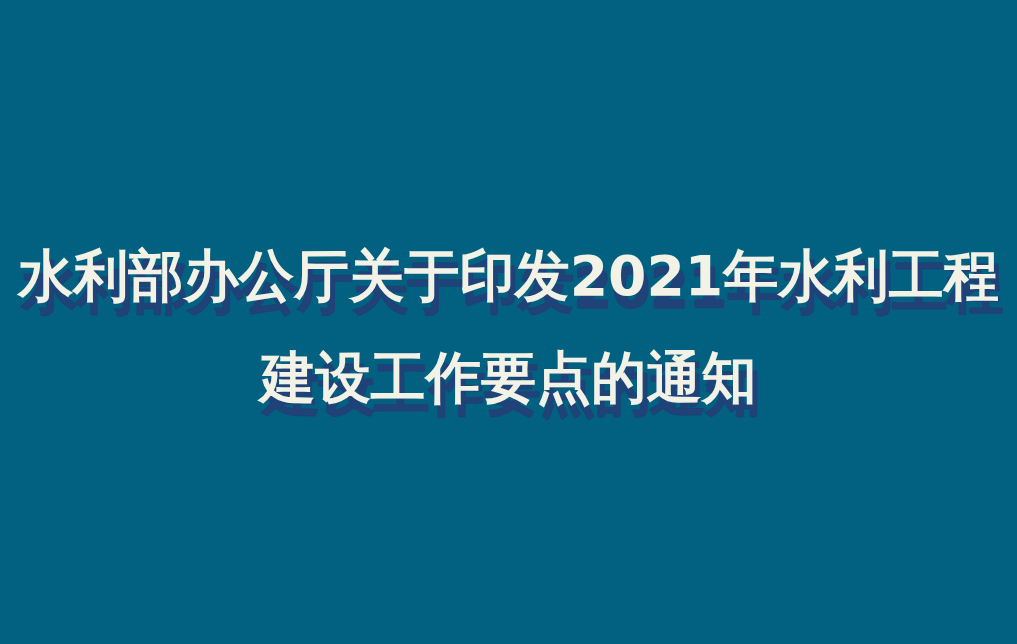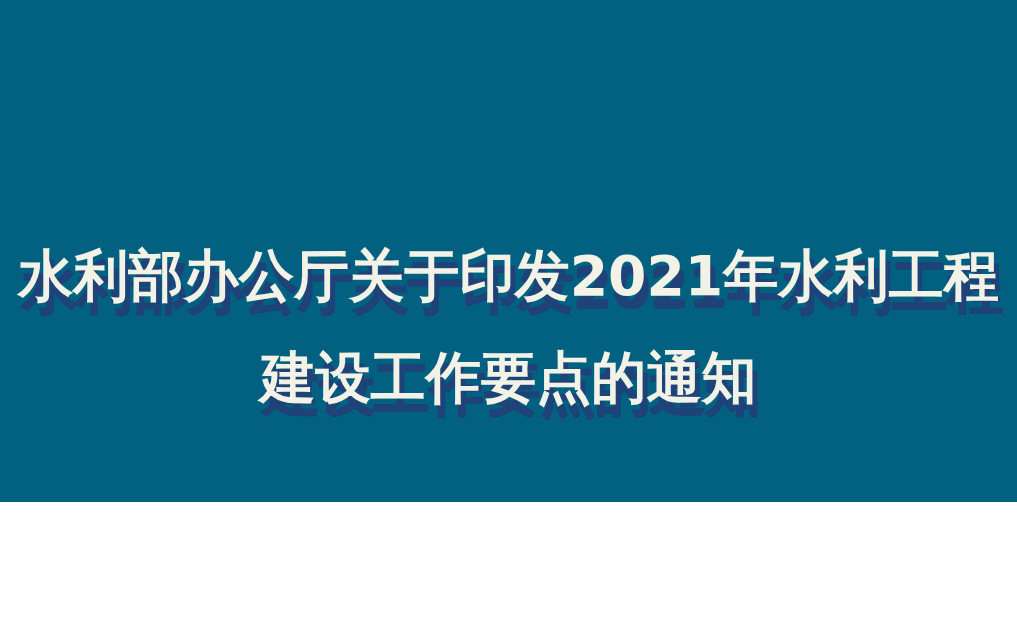--- a/index.html
+++ b/index.html
@@ -10,21 +10,21 @@
   body {
     width: 1017px;
     height: 644px;
     overflow: hidden;
     font-family: "Liberation Sans", "DejaVu Sans", sans-serif;
   }
 
   #banner {
     position: relative;
     width: 1017px;
-    height: 502px;
+    height: 644px;
     background: #026181;
     box-sizing: border-box;
     display: flex;
     flex-direction: column;
     align-items: center;
     justify-content: center;
   }
 
   #title-block {
     position: absolute;

